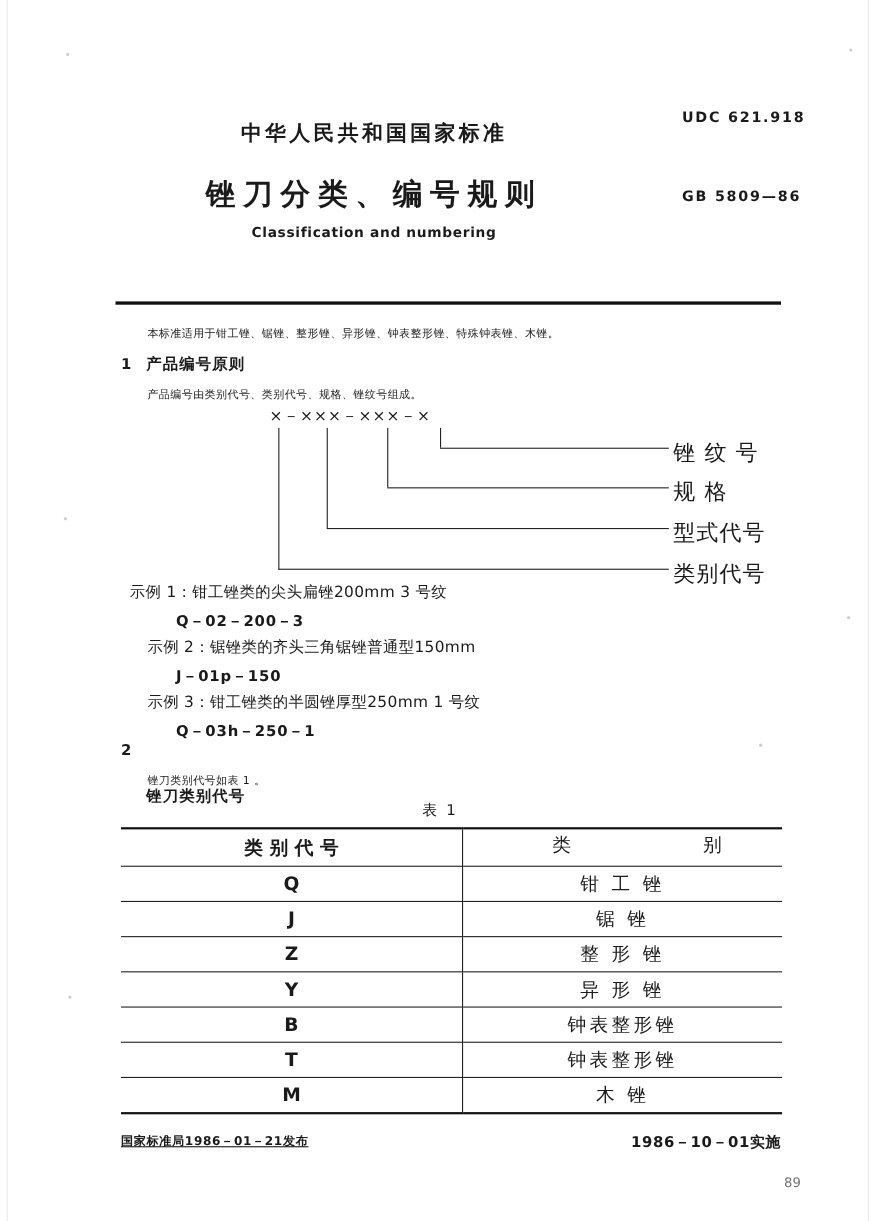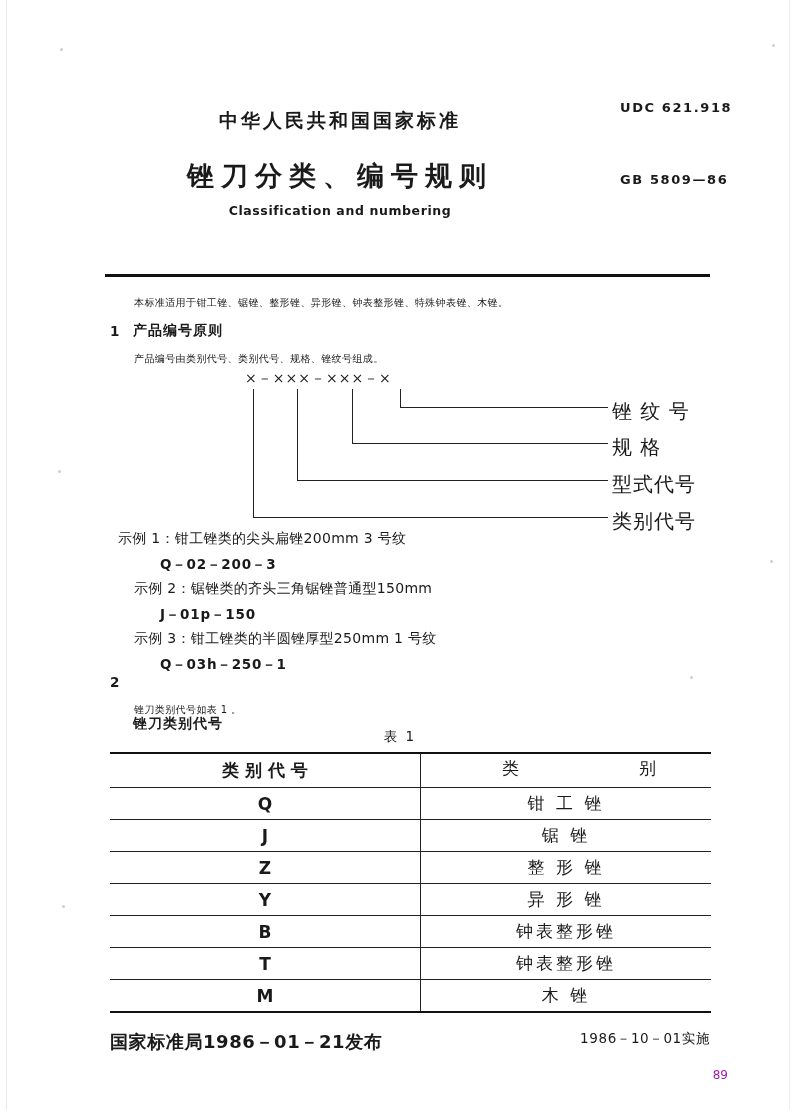--- a/index.html
+++ b/index.html
@@ -220,36 +220,37 @@
     padding-left: 26px;
     box-sizing: border-box;
   }
   .hdr-spread .l { float: left; }
   .hdr-spread .r { float: right; }
 
   
   .foot-left {
     position: absolute;
     left: 110px; top: 1030px;
-    font-size: 18px;
+    font-size: 11px;
     font-weight: 700;
     letter-spacing: .6px;
+    text-decoration: underline;
   }
   .foot-right {
     position: absolute;
     right: 90px; top: 1030px;
     font-size: 13.5px;
-    font-weight: 400;
+    font-weight: 700;
     letter-spacing: .6px;
   }
   .pageno {
     position: absolute;
     right: 72px; top: 1068px;
     font-size: 12px;
-    color: #a21caf;
+    color: #737373;
   }
 </style>
 </head>
 <body>
 
 <div id="page">
 
   <div class="scan-edge left"></div>
   <div class="scan-edge right"></div>
   <div class="speck" style="left:60px;  top:48px;  width:3px; height:3px;"></div>

